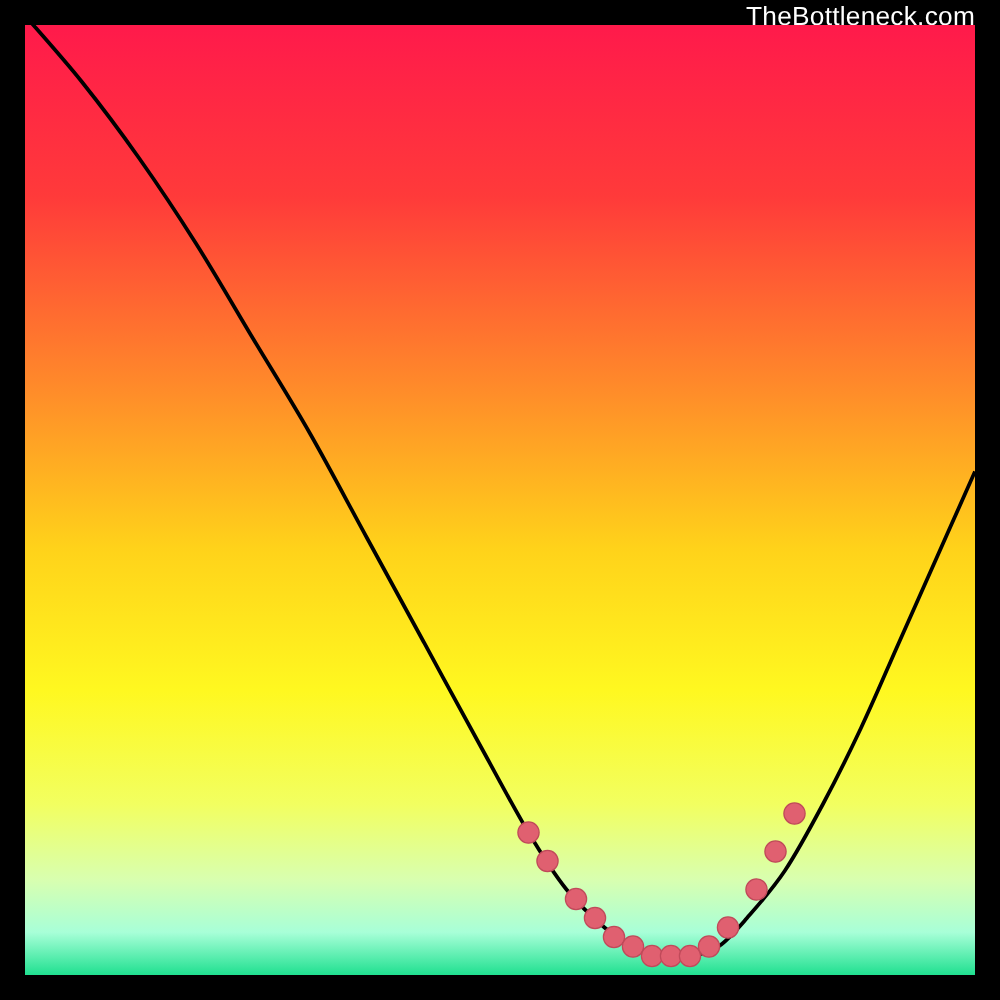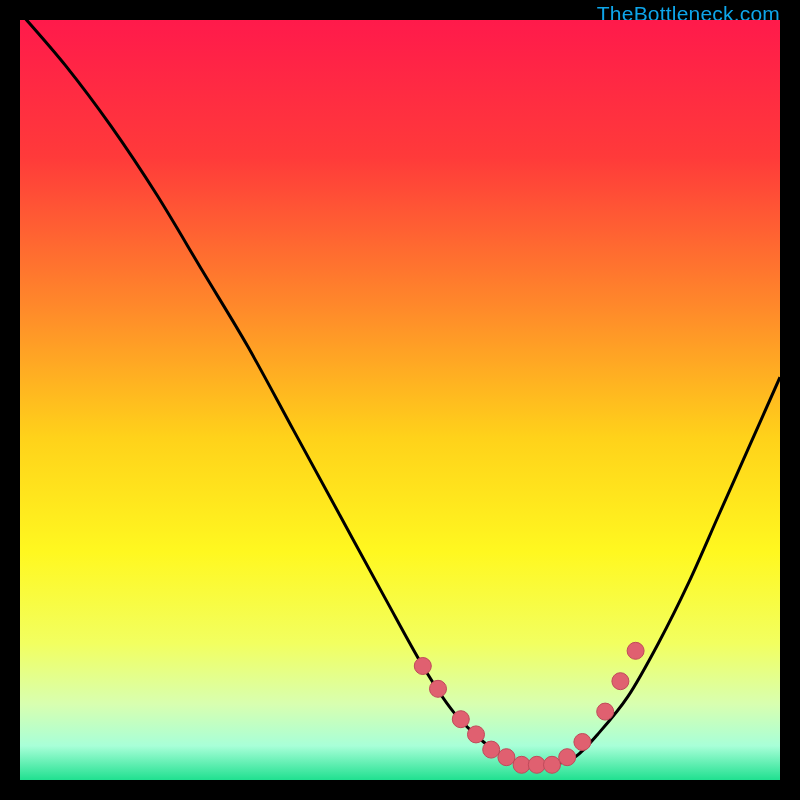--- a/index.html
+++ b/index.html
@@ -23,21 +23,21 @@
     position: absolute;
     left: 0;
     top: 0;
     width: 760px;
     height: 760px;
   }
   .watermark {
     position: absolute;
     top: 2px;
     right: 20px;
-    color: #0ea5e9;
+    color: #ffffff;
     font-size: 21px;
     letter-spacing: 0.2px;
     font-weight: 500;
   }
   svg { display: block; }
 </style>
 </head>
 <body>
 
 <div class="watermark">TheBottleneck.com</div>

